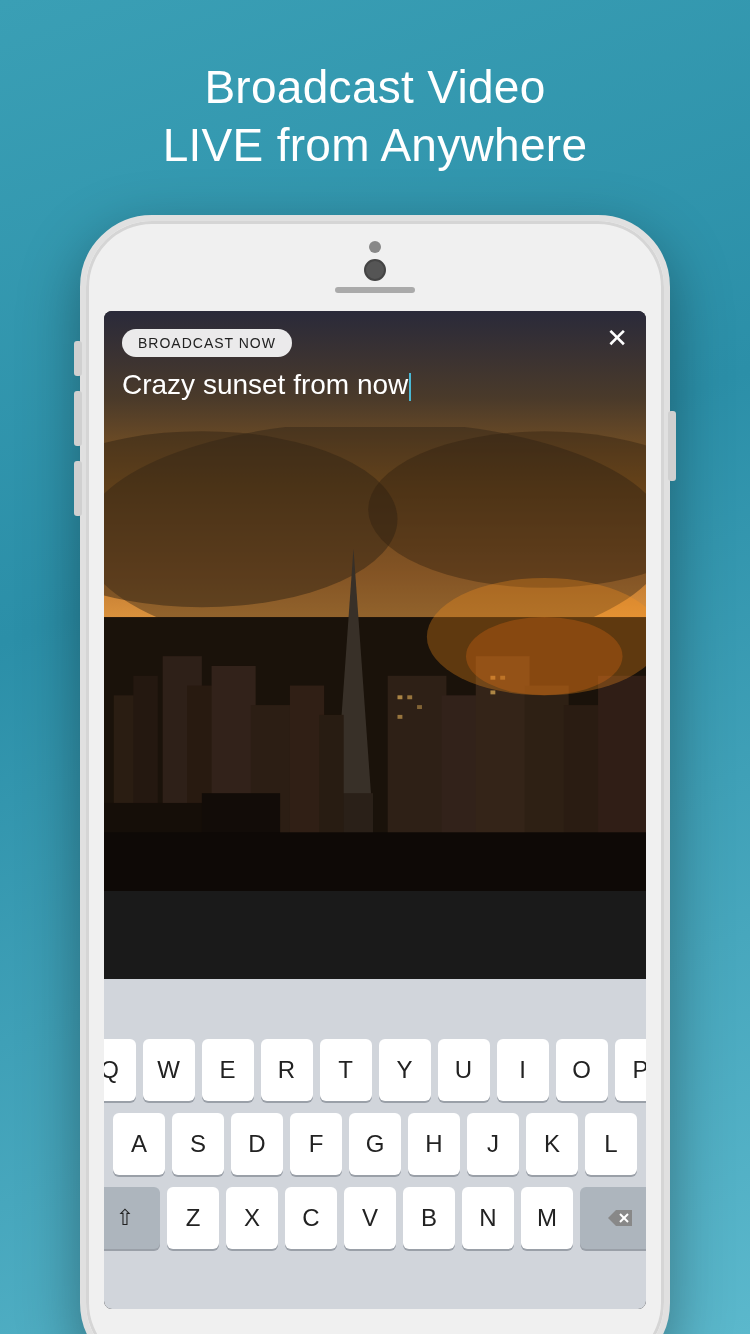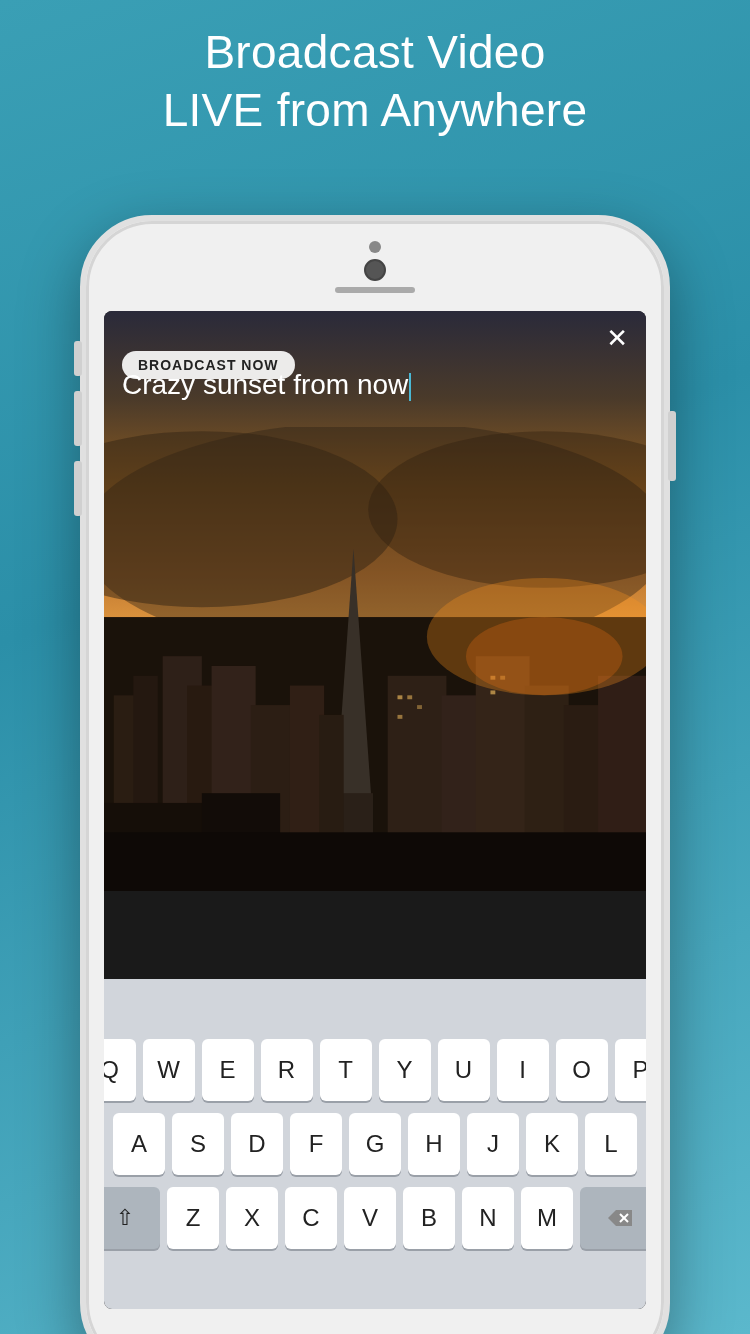--- a/index.html
+++ b/index.html
@@ -151,24 +151,23 @@
 
     
     .broadcast-badge {
       position: absolute;
       top: 18px;
       left: 18px;
       background: rgba(255,255,255,0.9);
       border-radius: 20px;
       padding: 6px 16px;
       font-size: 14px;
-      font-weight: 700;
+      font-weight: 400;
       color: #222;
       letter-spacing: 1px;
-      margin-top: 22px;
     }
 
     .close-btn {
       position: absolute;
       top: 14px;
       right: 18px;
       color: white;
       font-size: 26px;
       font-weight: 300;
       cursor: pointer;
@@ -292,21 +291,21 @@
       vertical-align: middle;
       margin-left: 1px;
       animation: blink 1s infinite;
     }
   </style>
 </head>
 <body>
 
 <div style="position:absolute;inset:0;background:linear-gradient(160deg,#3a9fb5 0%,#2b8fa8 40%,#5bb8cc 100%);"></div>
 
-<div style="position:relative;z-index:2;text-align:center;margin-top:24px;">
+<div style="position:relative;z-index:2;text-align:center;margin-top:59px;">
   <div style="color:white;font-size:46px;font-weight:300;letter-spacing:0.3px;line-height:1.25;">
     <span>Broadcast Video</span><br>
     <span>LIVE from Anywhere</span>
   </div>
 </div>
 
 <div class="phone-wrap">
   <div class="phone-shell">
 
     <div class="mute-btn"></div>

